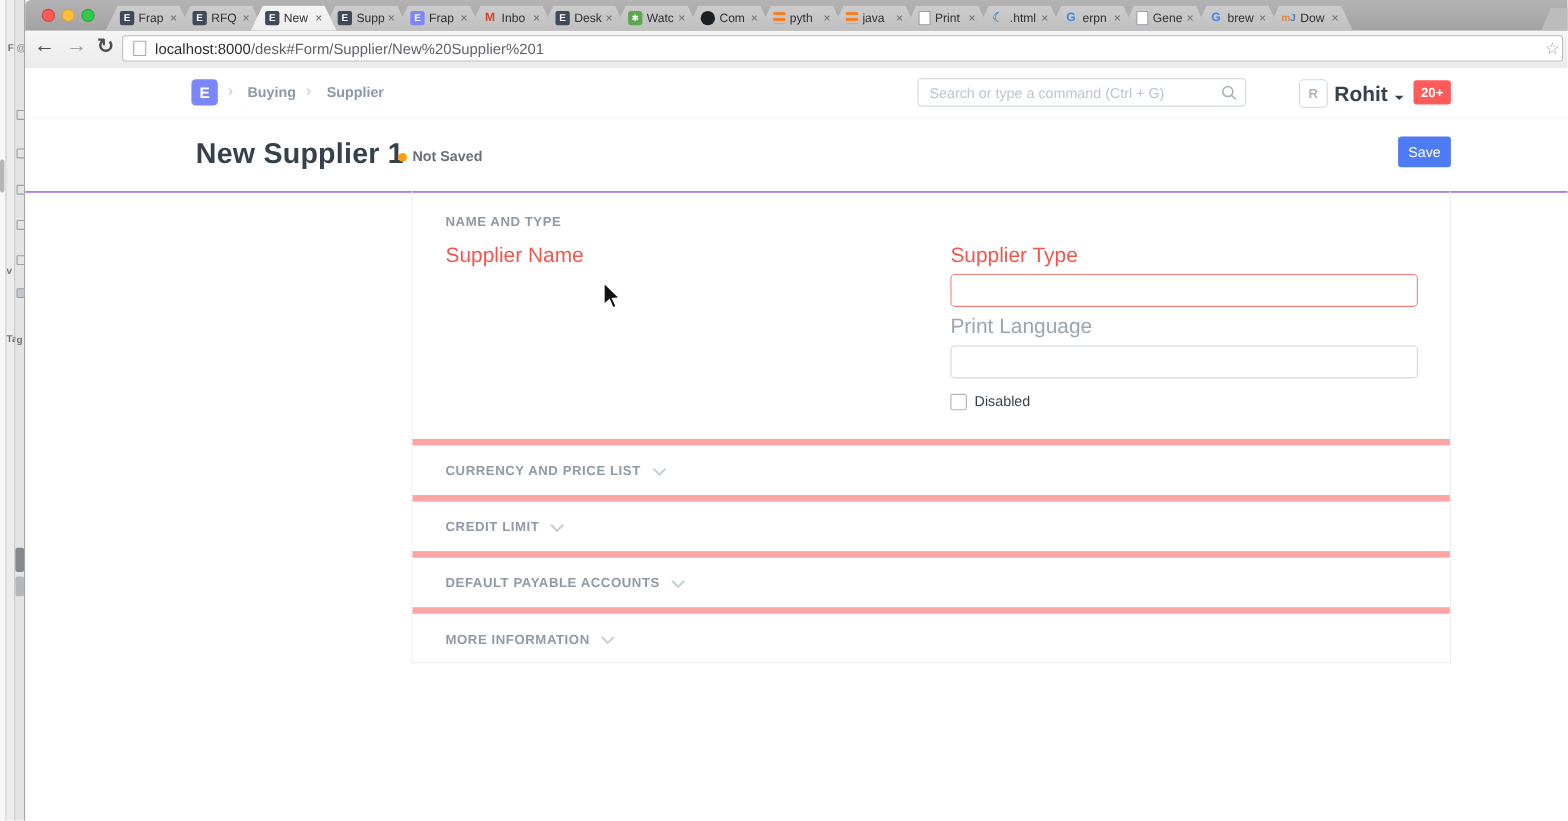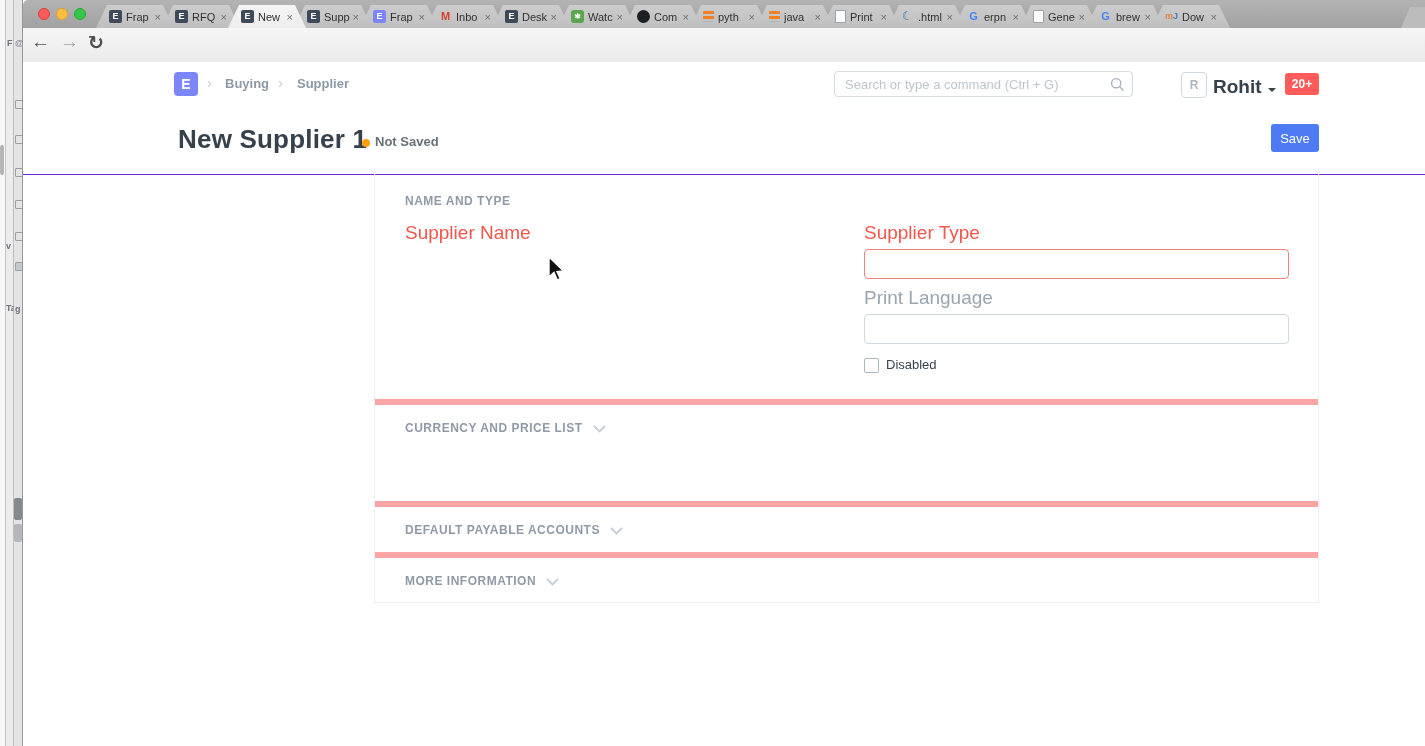--- a/index.html
+++ b/index.html
@@ -237,20 +237,25 @@
         <span class="tab-close">×</span>
       </div>
     </div>
     <div id="new-tab"></div>
   </div>
 
   <div id="toolbar">
     <span class="nav-btn" style="left:8px;color:#4d4d4d;">←</span>
     <span class="nav-btn" style="left:37px;color:#a3a3a3;">→</span>
     <span class="nav-btn" style="left:65px;color:#4d4d4d;">↻</span>
+    <div id="omnibox">
+      <span class="page-ico"></span>
+      <span class="url"><span class="host">localhost:8000</span><span class="path">/desk#Form/Supplier/New%20Supplier%201</span></span>
+      <span class="star">☆</span>
+    </div>
   </div>
 
   <div id="desk">
 
     <div id="navbar">
       <div id="logo" style="background-color: rgb(123, 135, 249);">E</div>
       <span class="crumb-sep" style="left:184px;">›</span>
       <span class="crumb" style="left:202px;">Buying</span>
       <span class="crumb-sep" style="left:255px;">›</span>
       <span class="crumb" style="left:274px;">Supplier</span>
@@ -292,20 +297,26 @@
 
       <span id="checkbox"></span>
       <span id="checkbox-label">Disabled</span>
 
       <div class="collapsed-row" style="top:225px;">
         <span class="sec-head">CURRENCY AND PRICE LIST</span>
         <svg class="chev" width="13" height="8" viewBox="0 0 13 8">
             <polyline points="1,1 6.5,6.5 12,1" fill="none" stroke="#c5cdd4" stroke-width="1.8"></polyline>
           </svg>
       </div>
+      <div class="collapsed-row" style="top:276px;">
+        <span class="sec-head">CREDIT LIMIT</span>
+        <svg class="chev" width="13" height="8" viewBox="0 0 13 8">
+            <polyline points="1,1 6.5,6.5 12,1" fill="none" stroke="#c5cdd4" stroke-width="1.8"></polyline>
+          </svg>
+      </div>
       <div class="collapsed-row" style="top:378px;">
         <span class="sec-head">MORE INFORMATION</span>
         <svg class="chev" width="13" height="8" viewBox="0 0 13 8">
             <polyline points="1,1 6.5,6.5 12,1" fill="none" stroke="#c5cdd4" stroke-width="1.8"></polyline>
           </svg>
       </div>
       <div class="collapsed-row" style="top:327px;">
         <span class="sec-head">DEFAULT PAYABLE ACCOUNTS</span>
         <svg class="chev" width="13" height="8" viewBox="0 0 13 8">
             <polyline points="1,1 6.5,6.5 12,1" fill="none" stroke="#c5cdd4" stroke-width="1.8"></polyline>

